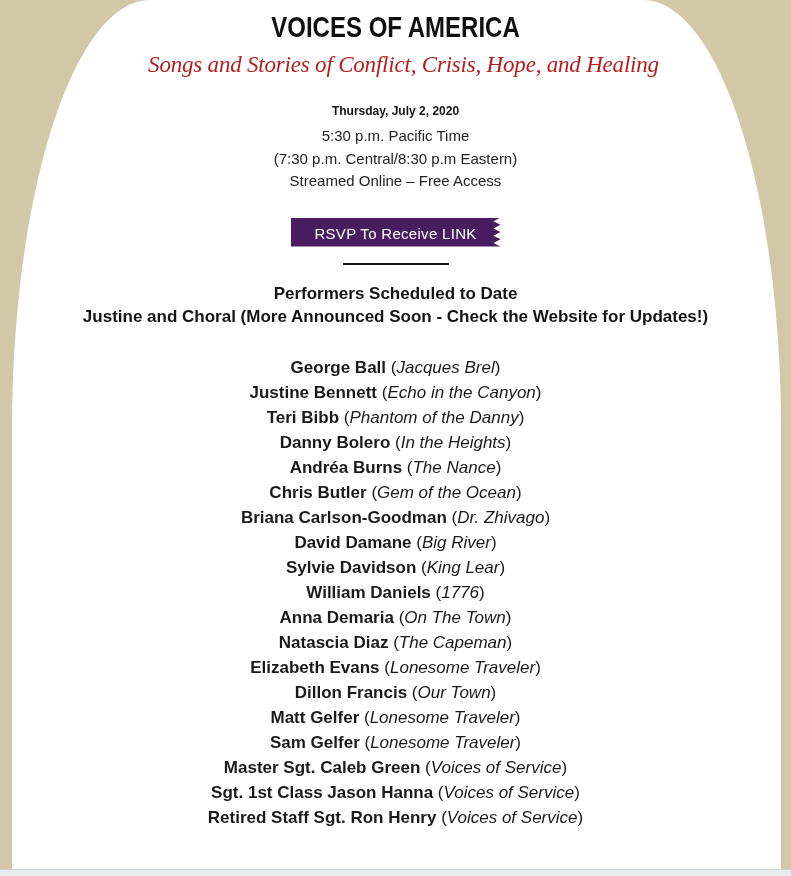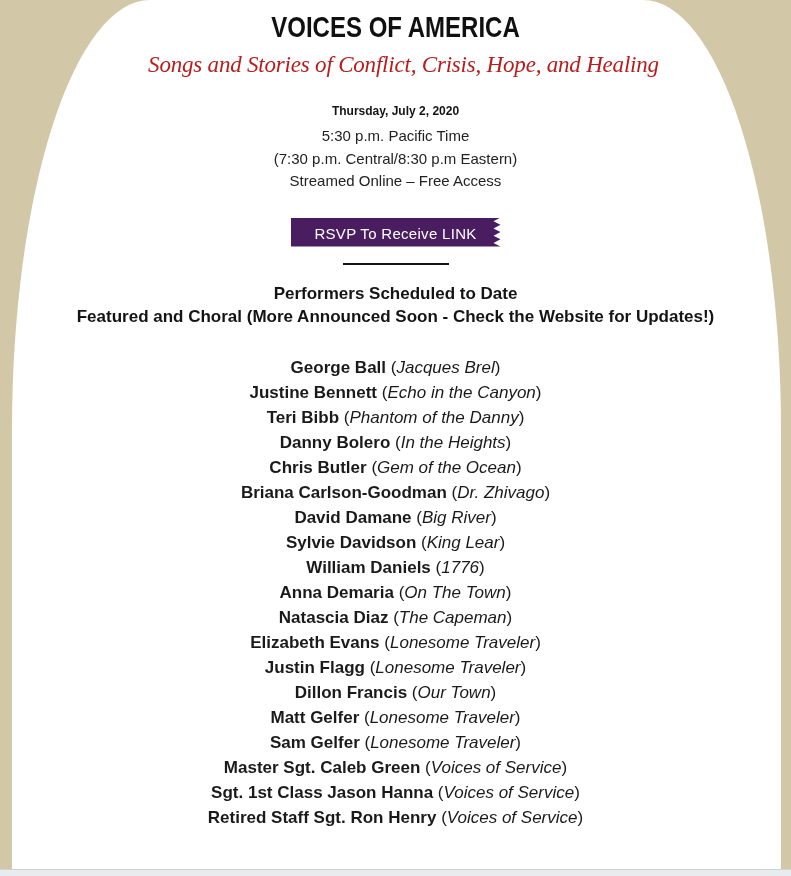--- a/index.html
+++ b/index.html
@@ -138,50 +138,50 @@
     <div class="event-line">Streamed Online – Free Access</div>
   </div>
 
   <div class="rsvp-wrap">
     <button class="rsvp-button">RSVP To Receive LINK</button>
   </div>
 
   <hr class="divider">
 
   <div class="performers-heading">Performers Scheduled to Date</div>
-  <div class="performers-subheading">Featured and Choral (More Announced Soon - Check the Website for Updates!)</div>
+  <div class="performers-subheading">Justine and Choral (More Announced Soon - Check the Website for Updates!)</div>
 
   <div class="performers-list">
 
       <div class="performer"><span class="pname">George Ball</span><span class="ppar"> (</span><span class="pshow">Jacques Brel</span><span class="ppar">)</span></div>
 
       <div class="performer"><span class="pname">Justine Bennett</span><span class="ppar"> (</span><span class="pshow">Echo in the Canyon</span><span class="ppar">)</span></div>
 
       <div class="performer"><span class="pname">Teri Bibb</span><span class="ppar"> (</span><span class="pshow">Phantom of the Danny</span><span class="ppar">)</span></div>
 
       <div class="performer"><span class="pname">Danny Bolero</span><span class="ppar"> (</span><span class="pshow">In the Heights</span><span class="ppar">)</span></div>
 
+      <div class="performer"><span class="pname">Andréa Burns</span><span class="ppar"> (</span><span class="pshow">The Nance</span><span class="ppar">)</span></div>
 
       <div class="performer"><span class="pname">Chris Butler</span><span class="ppar"> (</span><span class="pshow">Gem of the Ocean</span><span class="ppar">)</span></div>
 
       <div class="performer"><span class="pname">Briana Carlson-Goodman</span><span class="ppar"> (</span><span class="pshow">Dr. Zhivago</span><span class="ppar">)</span></div>
 
       <div class="performer"><span class="pname">David Damane</span><span class="ppar"> (</span><span class="pshow">Big River</span><span class="ppar">)</span></div>
 
       <div class="performer"><span class="pname">Sylvie Davidson</span><span class="ppar"> (</span><span class="pshow">King Lear</span><span class="ppar">)</span></div>
 
       <div class="performer"><span class="pname">William Daniels</span><span class="ppar"> (</span><span class="pshow">1776</span><span class="ppar">)</span></div>
 
       <div class="performer"><span class="pname">Anna Demaria</span><span class="ppar"> (</span><span class="pshow">On The Town</span><span class="ppar">)</span></div>
 
       <div class="performer"><span class="pname">Natascia Diaz</span><span class="ppar"> (</span><span class="pshow">The Capeman</span><span class="ppar">)</span></div>
 
       <div class="performer"><span class="pname">Elizabeth Evans</span><span class="ppar"> (</span><span class="pshow">Lonesome Traveler</span><span class="ppar">)</span></div>
 
-      <div class="performer"><span class="pname">Justin Flagg</span><span class="ppar"> (</span><span class="pshow">Lonesome Traveler</span><span class="ppar">)</span></div>
 
       <div class="performer"><span class="pname">Dillon Francis</span><span class="ppar"> (</span><span class="pshow">Our Town</span><span class="ppar">)</span></div>
 
       <div class="performer"><span class="pname">Matt Gelfer</span><span class="ppar"> (</span><span class="pshow">Lonesome Traveler</span><span class="ppar">)</span></div>
 
       <div class="performer"><span class="pname">Sam Gelfer</span><span class="ppar"> (</span><span class="pshow">Lonesome Traveler</span><span class="ppar">)</span></div>
 
       <div class="performer"><span class="pname">Master Sgt. Caleb Green</span><span class="ppar"> (</span><span class="pshow">Voices of Service</span><span class="ppar">)</span></div>
 
 

